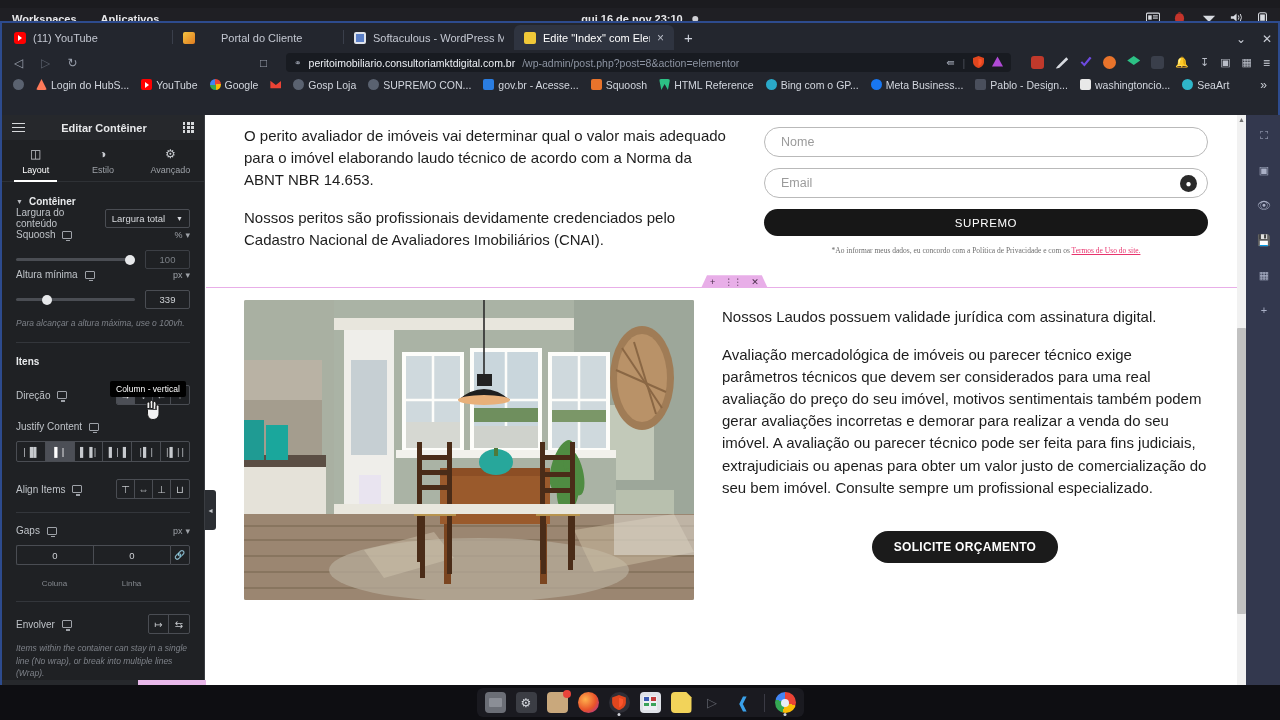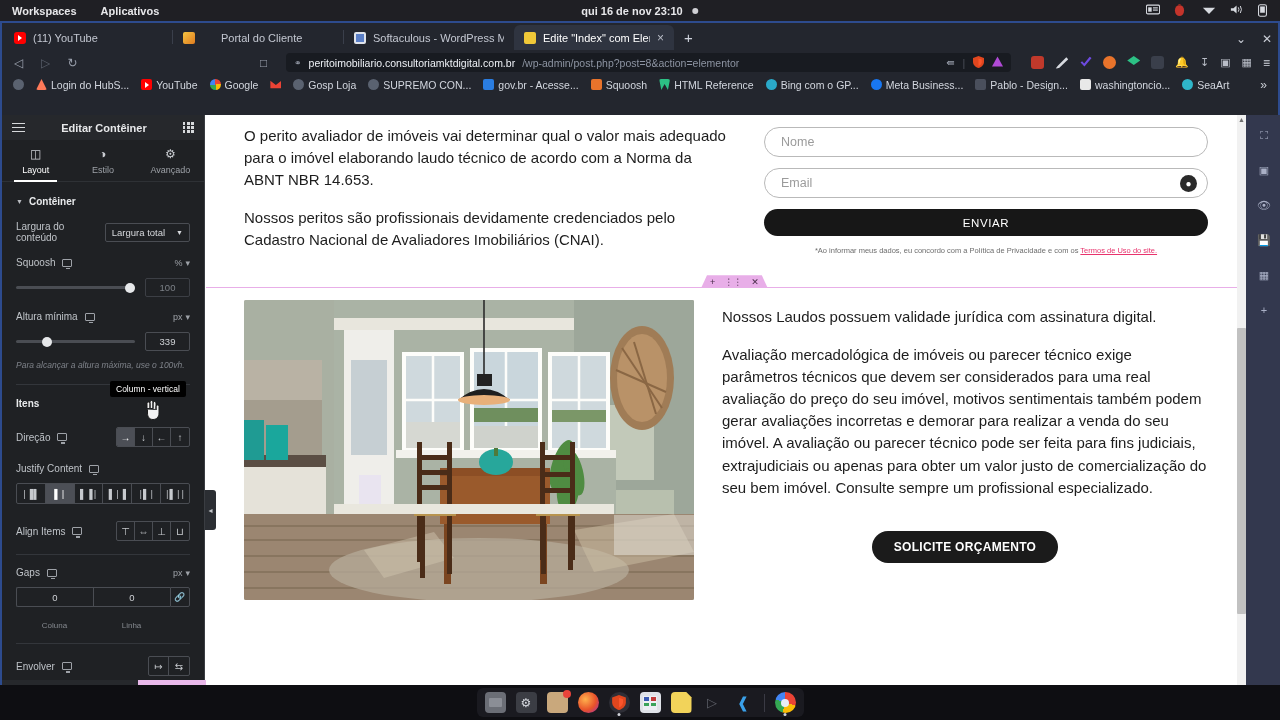--- a/index.html
+++ b/index.html
@@ -5,21 +5,21 @@
   * { box-sizing: border-box; margin: 0; padding: 0; }
   html, body {
     width: 1280px; height: 720px; overflow: hidden;
     font-family: "Liberation Sans", sans-serif;
     background: #1b1b1f;
   }
   .screen { position: relative; width: 1280px; height: 720px; }
 
   
   .os-bar {
-    position: absolute; top: 0; left: 0; width: 1280px; height: 21px;
+    position: absolute; top: 8px; left: 0; width: 1280px; height: 21px;
     background: #1f1f24; display: flex; align-items: center;
     color: #e7e7ea; font-size: 11px; font-weight: bold;
   }
   .os-bar .os-item { padding: 0 12px; white-space: nowrap; }
   .os-bar .os-clock {
     position: absolute; left: 50%; transform: translateX(-50%);
     font-weight: bold; font-size: 11px; display:flex; align-items:center; gap:10px;
   }
   .os-dot { width:6px; height:6px; border-radius:50%; background:#cfcfd4; display:inline-block; }
   .os-tray { position: absolute; right: 8px; display: flex; align-items: center; gap: 14px; }
@@ -92,21 +92,21 @@
   .grid-ic i { width:2.6px;height:2.6px;background:#d7d9dc;display:block;}
   .ep-tabs { display: flex; background: #1f2124; border-bottom: 1px solid #2e3135; }
   .ep-tab { flex: 1; padding: 7px 0 6px; text-align: center; color: #9da1a7; font-size: 9px; position: relative;}
   .ep-tab .ep-tab-ic { display:block; font-size:12px; margin-bottom:4px; color:#c9ccd1;}
   .ep-tab.active { color: #ffffff; }
   .ep-tab.active:after { content:""; position:absolute; bottom:-1px; left:12px; right:12px; height:2px; background:#fff; }
   .ep-body { flex: 1; overflow: hidden; padding: 0 0 4px; }
   .ep-section { padding: 14px 14px 0; }
   .ep-sec-title { color: #e8eaec; font-weight: bold; font-size: 10px; display:flex; align-items:center; gap:6px; }
   .caret { font-size: 7px; color:#b9bcc1; }
-  .ctrl-row { display: flex; align-items: center; justify-content: space-between; margin-top: 14px; }
+  .ctrl-row { display: flex; align-items: center; justify-content: space-between; margin-top: 0; }
   .ctrl-label { color: #bfc3c8; font-size: 10px; display:flex; align-items:center; gap:7px;}
   .monitor-ic { width:10px;height:8px;border:1.2px solid #9ea2a8;border-radius:1px; position:relative; display:inline-block;}
   .monitor-ic:after{content:"";position:absolute;left:3px;top:8px;width:4px;height:1.2px;background:#9ea2a8;}
   .select-box {
     width: 88px; height: 19px; background: #1f2124; border: 1px solid #4a4d53; border-radius: 2px;
     display:flex; align-items:center; justify-content:space-between; padding: 0 6px; color:#d7d9dd; font-size:9.5px;
   }
   .unit { color:#9ea2a8; font-size:9px; display:flex; align-items:center; gap:3px;}
   .slider-row { display:flex; align-items:center; gap:10px; margin-top:10px; }
   .slider { flex:1; height:3px; background:#4a4d53; border-radius:2px; position:relative; }
@@ -143,21 +143,21 @@
   .col-right { flex: 1; padding-top: 6px;}
   .ptext { color: #1d1d1d; font-size: 15px; line-height: 1.47; margin-bottom: 16px; font-family:"Liberation Sans", sans-serif;}
 
   .finput {
     height: 30px; border: 1px solid #b9b9b9; border-radius: 16px;
     display: flex; align-items: center; padding: 0 16px; margin-bottom: 11px;
     color: #9b9b9b; font-size: 12.5px; background:#fff; position:relative;
   }
   .fav-badge { position:absolute; right:10px; width:17px; height:17px; border-radius:50%; background:#2a2a2a; color:#fff; font-size:10px; display:flex; align-items:center; justify-content:center;}
   .submit-btn { height: 27px; border-radius: 14px; background: #171717; color: #fff; font-size: 11.5px; letter-spacing:.6px; display:flex; align-items:center; justify-content:center; margin-top:3px;}
-  .legal { text-align: center; color: #6d6d6d; font-size: 7.5px; margin-top: 10px; }
+  .legal { text-align: center; color: #6d6d6d; font-size: 7.5px; margin-top: 10px; font-family: Liberation Serif, serif; }
   .legal a { color: #e8336d; text-decoration: underline; }
 
   .section-divider { position:relative; margin-top: 20px; border-top: 1px solid #e8aee8; }
   .elem-toolbar {
     position:absolute; top:-13px; left:495px; height:13px; background:#e8aee8;
     display:flex; align-items:center; gap:9px; padding:0 9px; color:#4a2d4a; font-size:9px;
     clip-path: polygon(6px 0, calc(100% - 6px) 0, 100% 100%, 0 100%);
   }
   .sec-bottom { display:flex; padding: 12px 38px 0 38px; gap: 28px; }
   .photo {
@@ -556,21 +556,21 @@
               <p class="ptext">Nossos peritos são profissionais devidamente credenciados pelo Cadastro Nacional de Avaliadores Imobiliários (CNAI).</p>
             </div>
             <div class="col-right">
               <div class="finput">
                 <span>Nome</span>
               </div>
               <div class="finput">
                 <span>Email</span>
                 <span class="fav-badge">●</span>
               </div>
-              <div class="submit-btn">ENVIAR</div>
+              <div class="submit-btn">SUPREMO</div>
               <div class="legal">
                 <span>*Ao informar meus dados, eu concordo com a Política de Privacidade e com os </span><a href="#">Termos de Uso do site.</a>
               </div>
             </div>
           </div>
 
           <div class="section-divider">
             <div class="elem-toolbar">
               <span>+</span>
               <span>⋮⋮</span>

